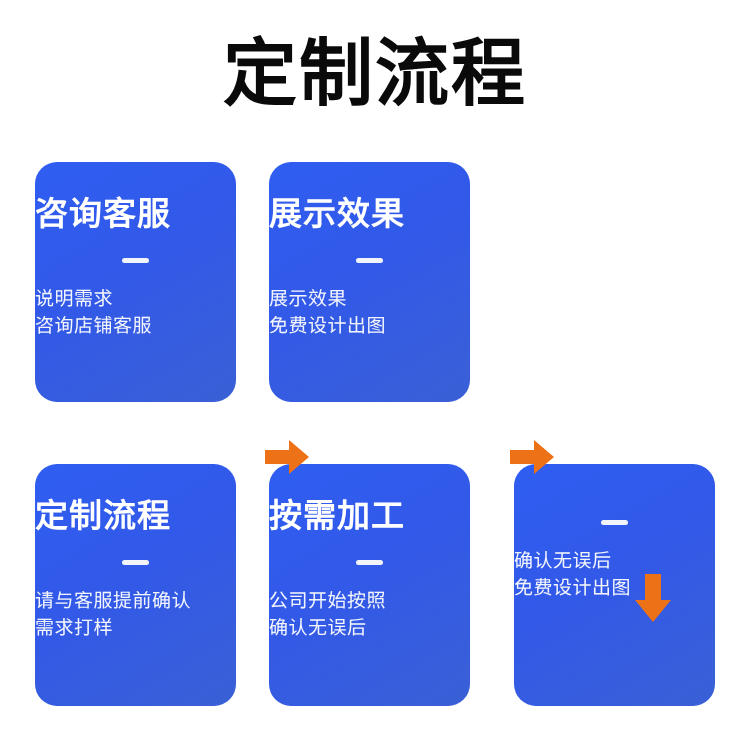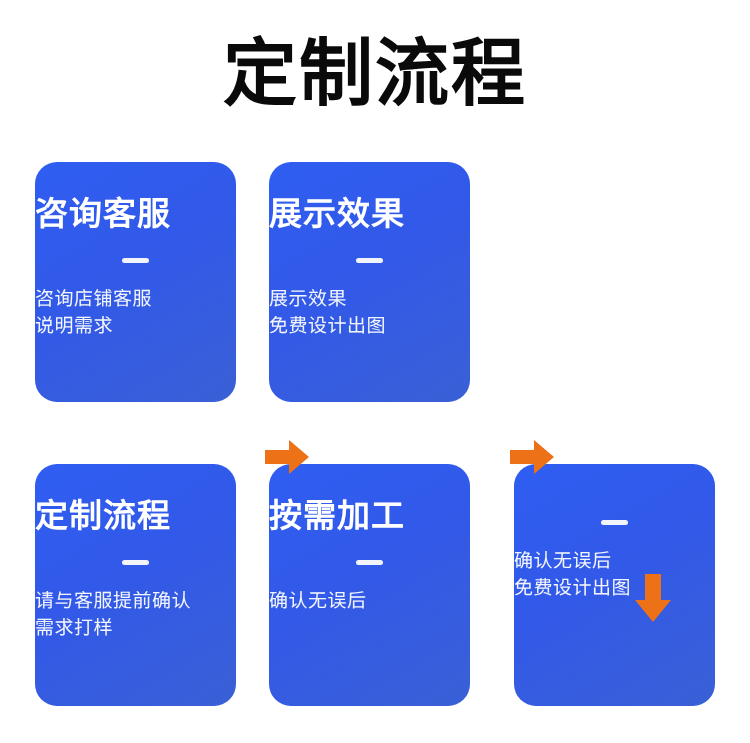--- a/index.html
+++ b/index.html
@@ -111,22 +111,22 @@
 <div class="page-title">定制流程</div>
 
 <div class="flow">
 
   <div class="row row-top">
 
     <div class="card c1">
       <div class="card-title">咨询客服</div>
       <div class="divider"></div>
       <div class="card-desc">
+        <span class="line">说明需求</span>
         <span class="line">咨询店铺客服</span>
-        <span class="line">说明需求</span>
       </div>
     </div>
 
     <div class="card c2">
       <div class="card-title">展示效果</div>
       <div class="divider"></div>
       <div class="card-desc">
         <span class="line">展示效果</span>
         <span class="line">免费设计出图</span>
       </div>
@@ -142,20 +142,21 @@
       <div class="card-desc">
         <span class="line">请与客服提前确认</span>
         <span class="line">需求打样</span>
       </div>
     </div>
 
     <div class="card c2">
       <div class="card-title">按需加工</div>
       <div class="divider"></div>
       <div class="card-desc">
+        <span class="line">公司开始按照</span>
         <span class="line">确认无误后</span>
       </div>
     </div>
 
     <div class="card c3">
       <div class="divider"></div>
       <div class="card-desc">
         <span class="line">确认无误后</span>
         <span class="line">免费设计出图</span>
       </div>

